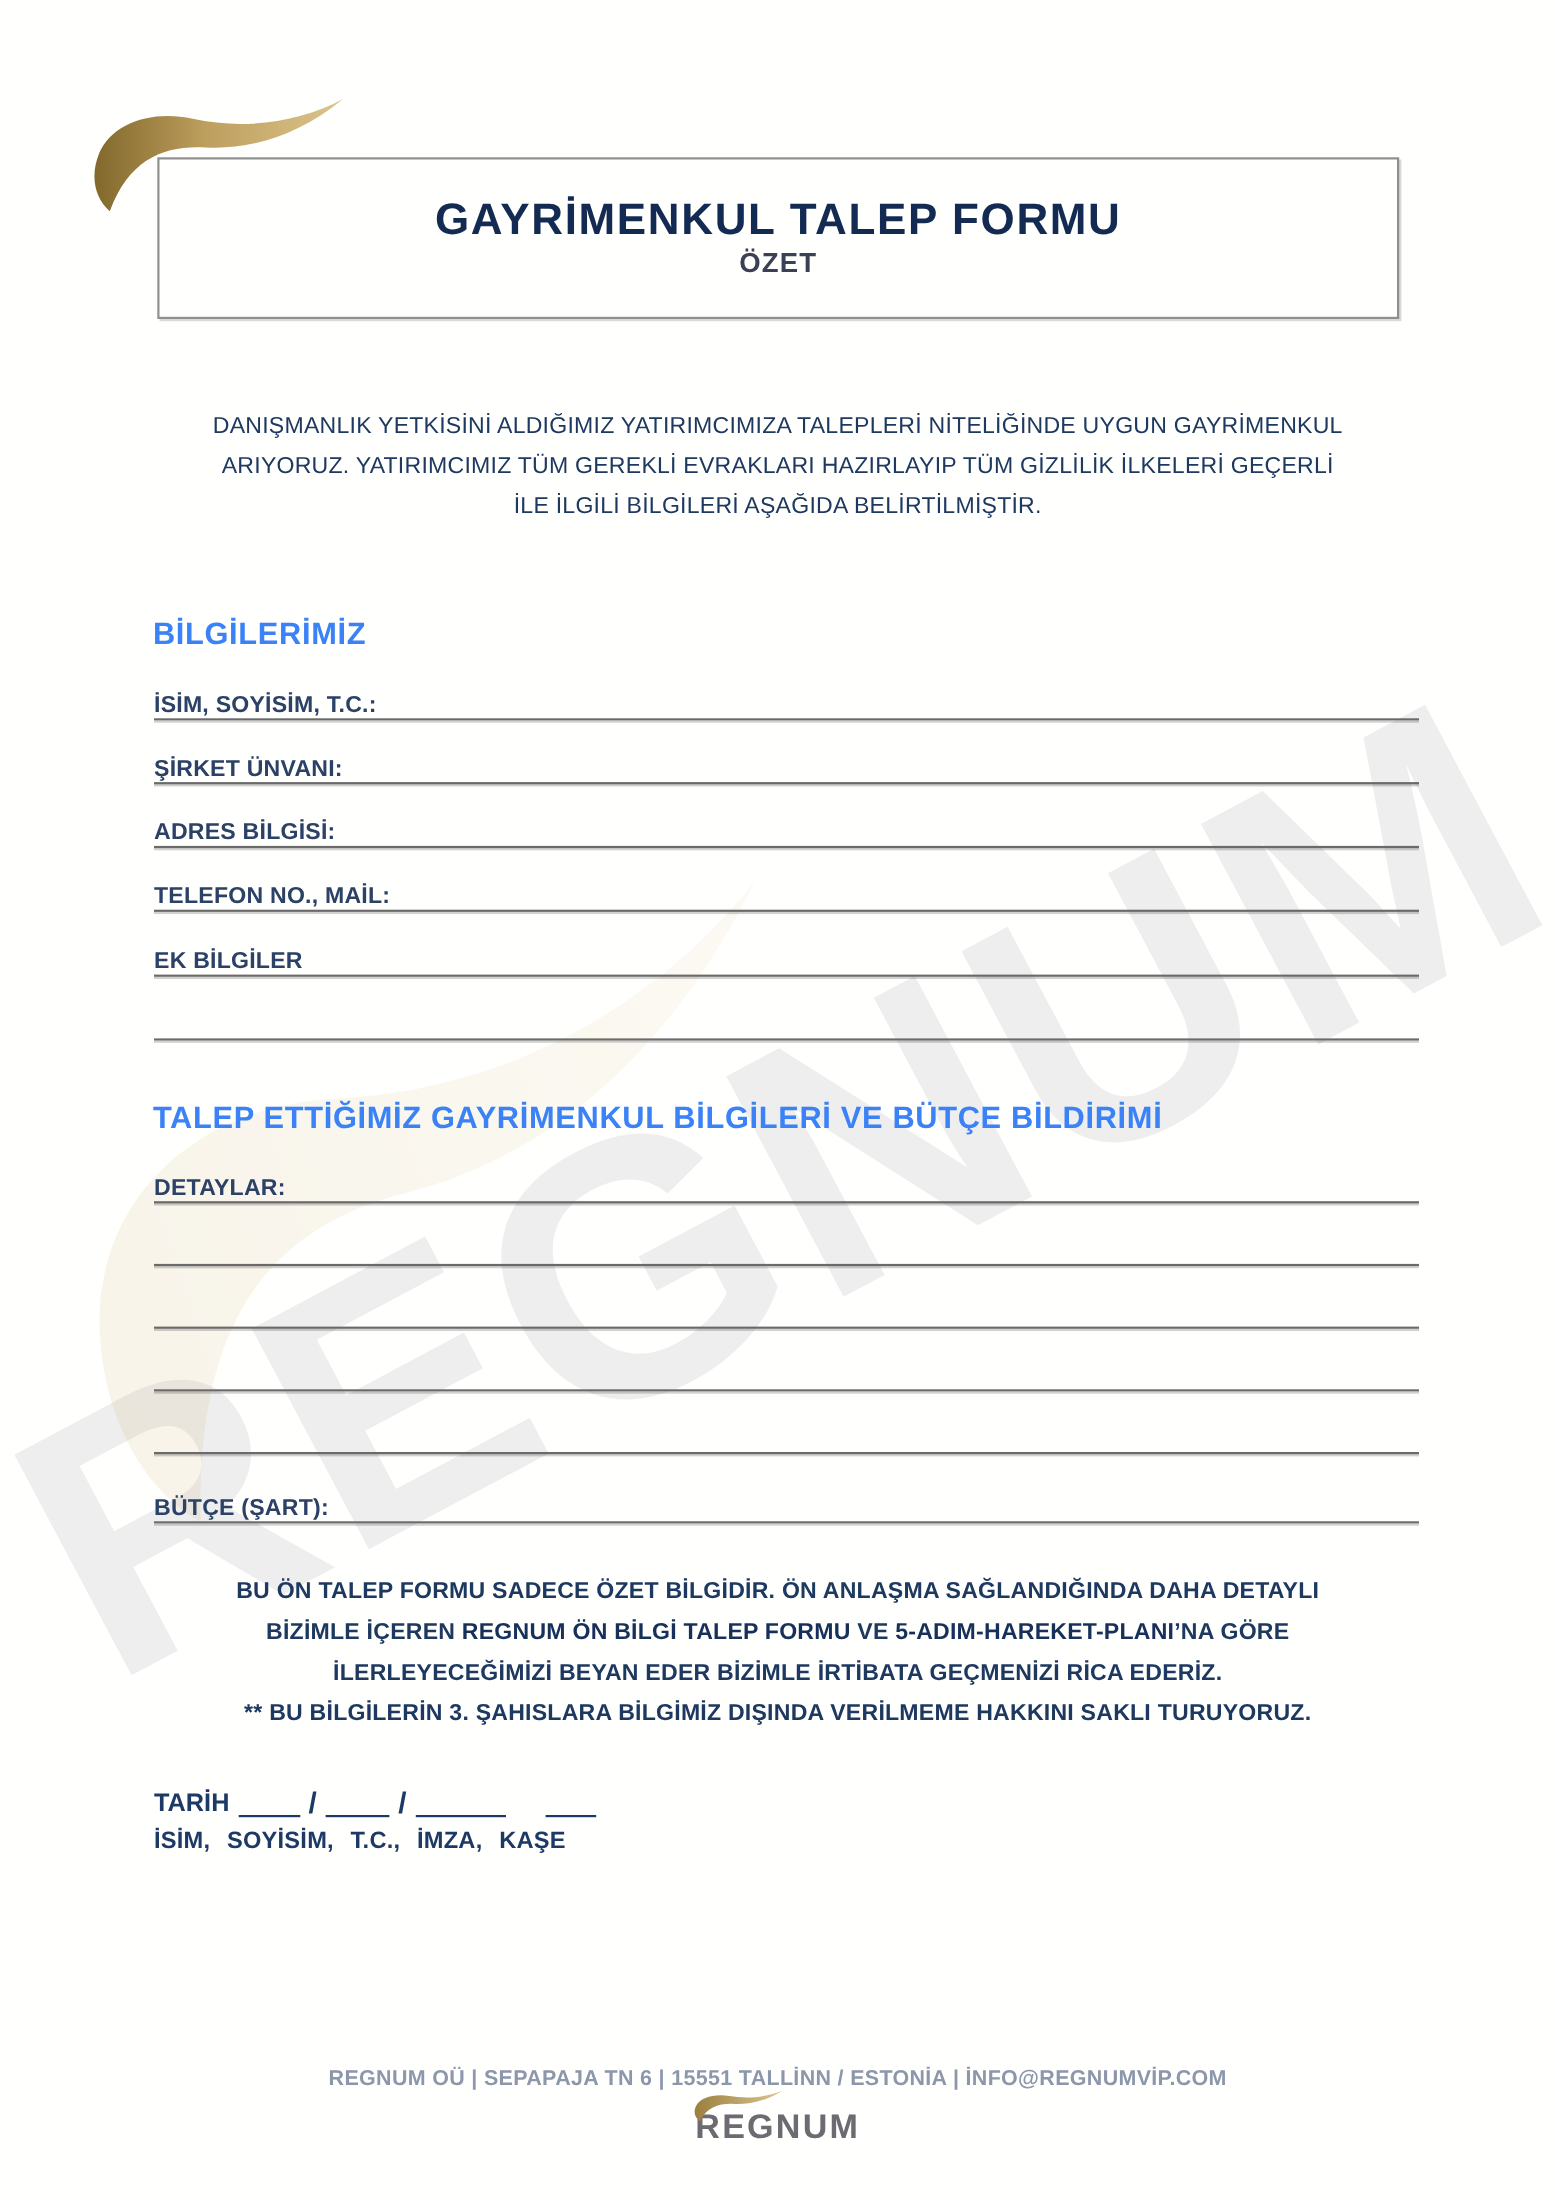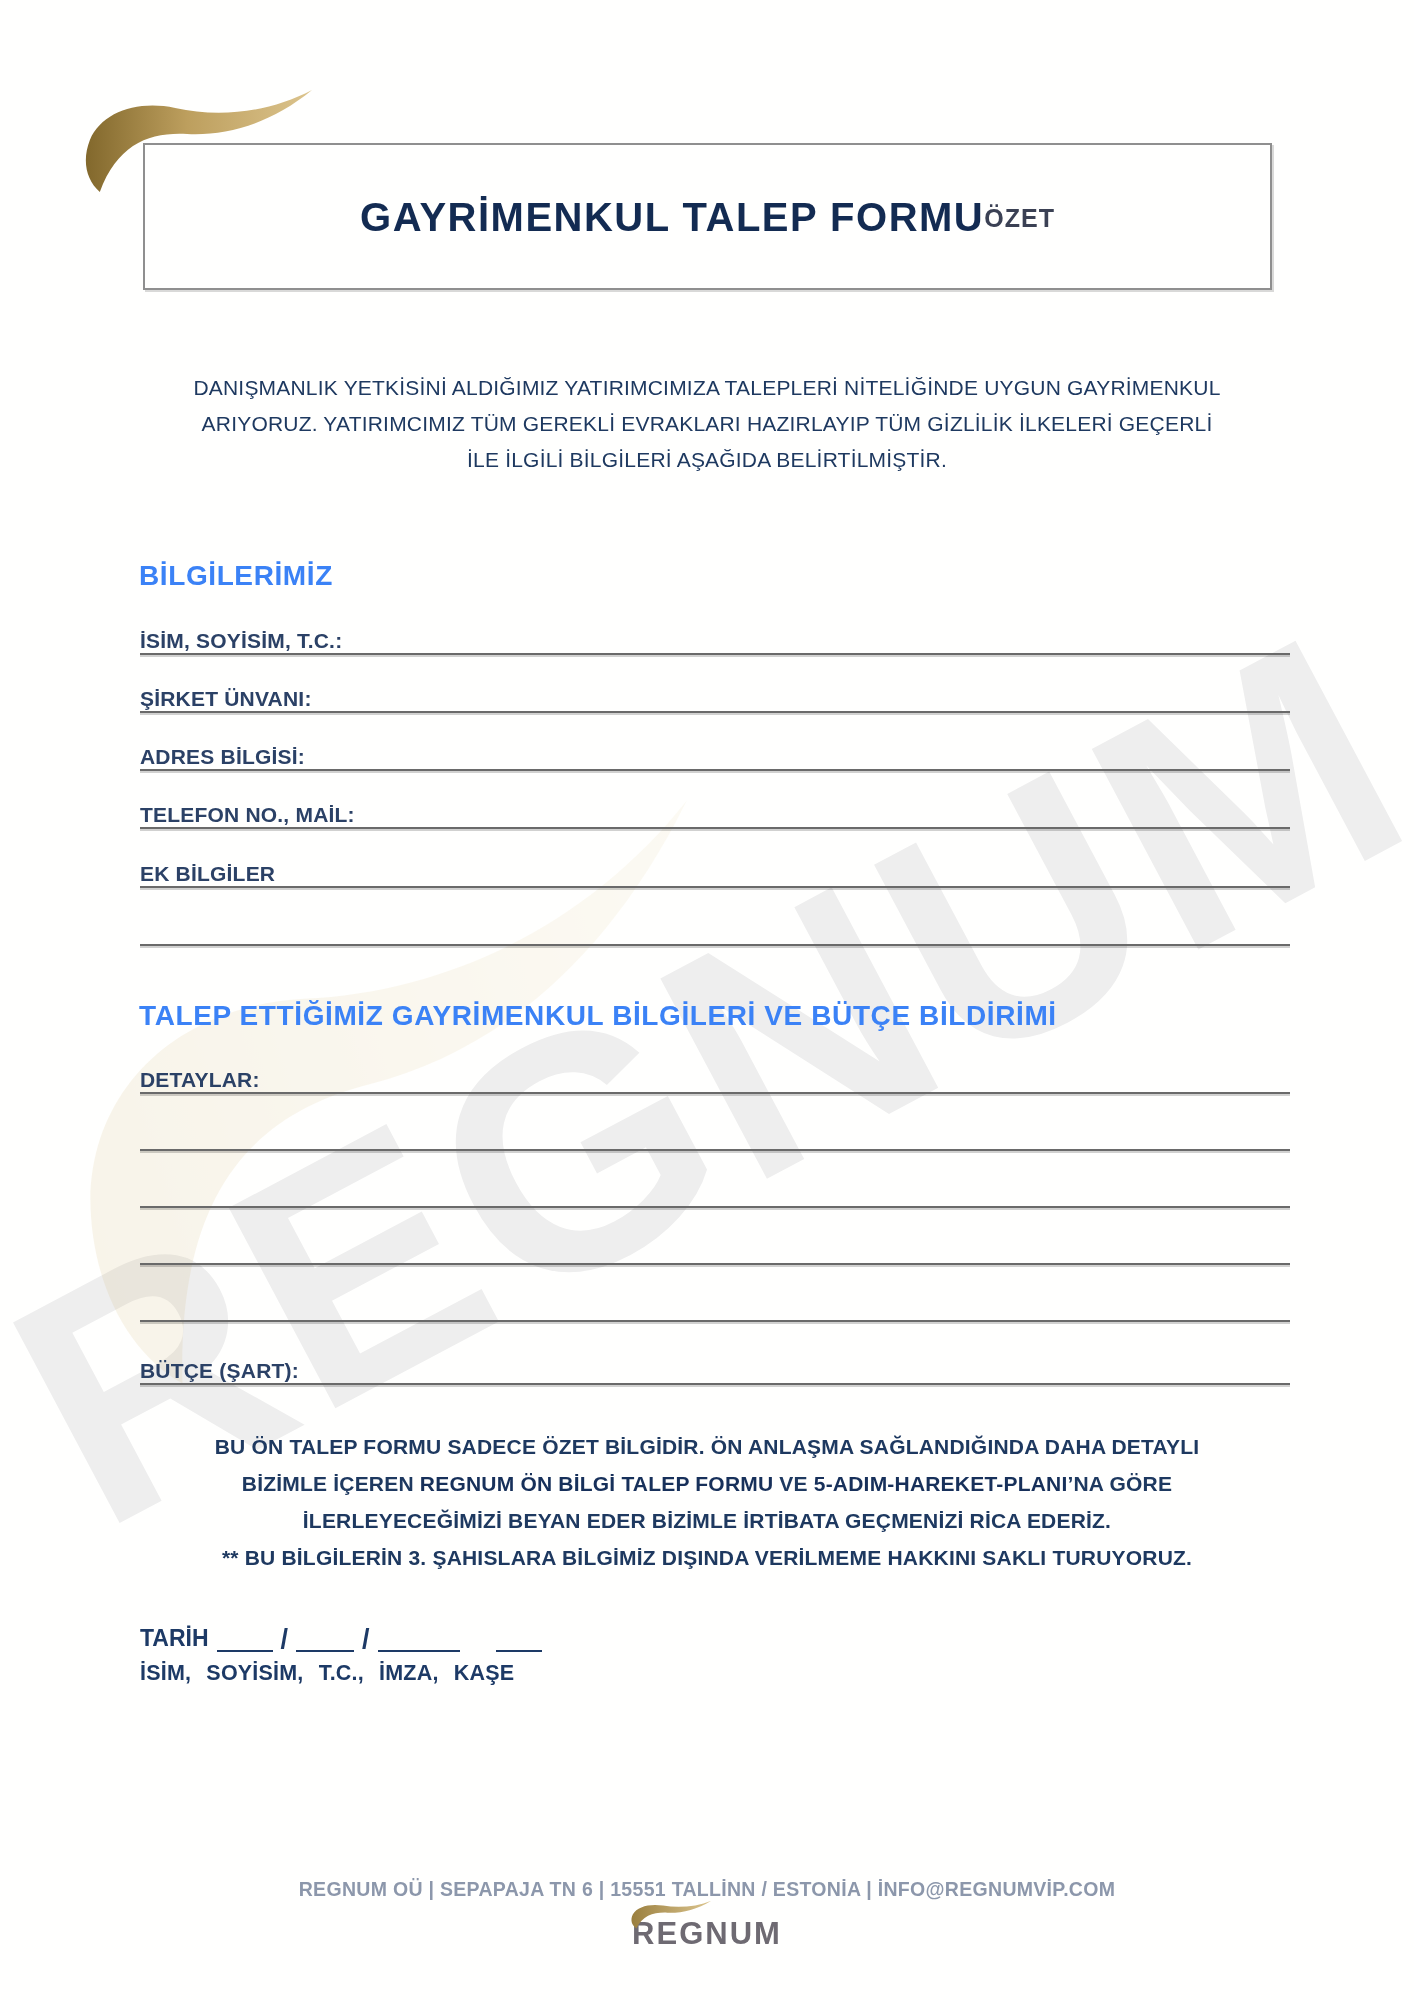--- a/index.html
+++ b/index.html
@@ -30,21 +30,21 @@
   .content{position:absolute;inset:0;z-index:1;}
 
   
   .logo-swoosh{position:absolute;left:76px;top:84px;width:238px;height:110px;}
 
   
   .header-box{
     position:absolute;left:143px;top:143px;width:1129px;height:147px;
     border:2px solid #8f8f8f;box-sizing:border-box;
     box-shadow:2px 2px 0 rgba(0,0,0,0.15);
-    display:flex;flex-direction:row;align-items:center;justify-content:center;
+    display:flex;flex-direction:column;align-items:center;justify-content:center;
     background:transparent;
   }
   .doc-title{
     font-size:40px;font-weight:800;letter-spacing:1.5px;color:#132b52;
     line-height:1.05;
   }
   .doc-subtitle{
     font-size:25px;font-weight:800;letter-spacing:1px;color:#3b4154;margin-top:4px;
   }
 

